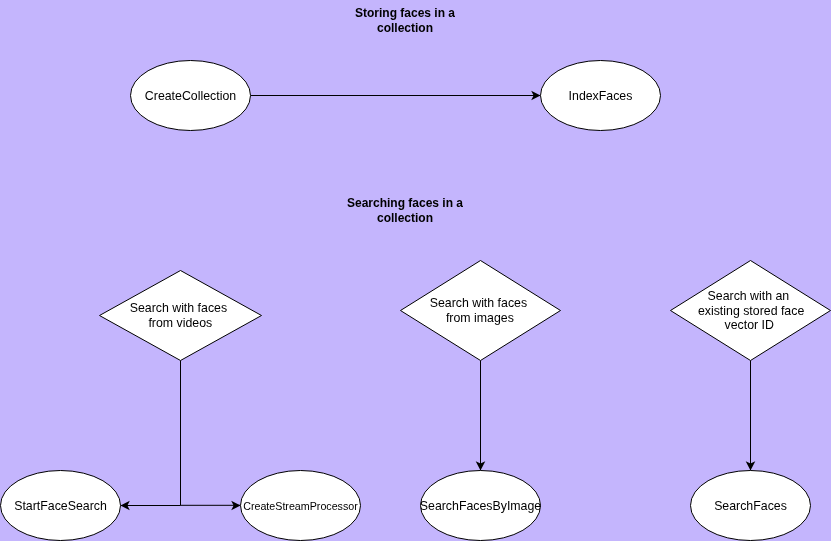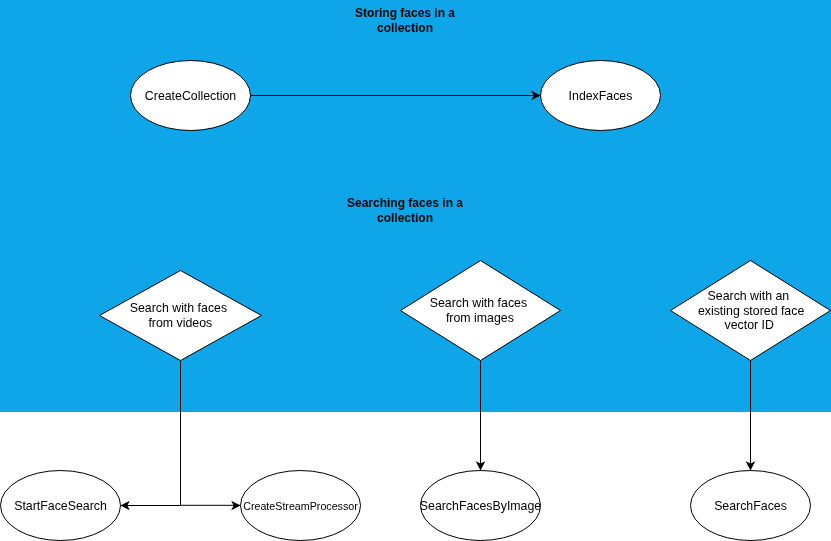--- a/index.html
+++ b/index.html
@@ -1,20 +1,20 @@
 <!DOCTYPE html>
 <html><head>
 <meta charset="utf-8">
 <title>Flowchart</title>
 <style>
   html,body{margin:0;padding:0;background:#ffffff;}
   body{width:831px;height:541px;overflow:hidden;
        font-family:"Liberation Sans",sans-serif;
        -webkit-font-smoothing:antialiased;}
-  #stage{position:relative;width:831px;height:412px;background:#0ea5e9;}
+  #stage{position:relative;width:831px;height:541px;background:#c4b5fd;}
   svg{display:block;shape-rendering:geometricPrecision;will-change:transform;}
   .shape{fill:#ffffff;stroke:#000000;stroke-width:1;}
   .edge{stroke:#000000;stroke-width:1;fill:none;stroke-linecap:butt;}
   .head{fill:#000000;stroke:none;}
   .nodelabel-sm{font-family:"Liberation Sans",sans-serif;font-size:10.7px;fill:#000000;text-anchor:middle;}
   .nodelabel{font-family:"Liberation Sans",sans-serif;font-size:12.35px;fill:#000000;
              text-anchor:middle;letter-spacing:0px;}
   .title{font-family:"Liberation Sans",sans-serif;font-size:12px;font-weight:bold;
          fill:#000000;text-anchor:middle;}
 </style>

